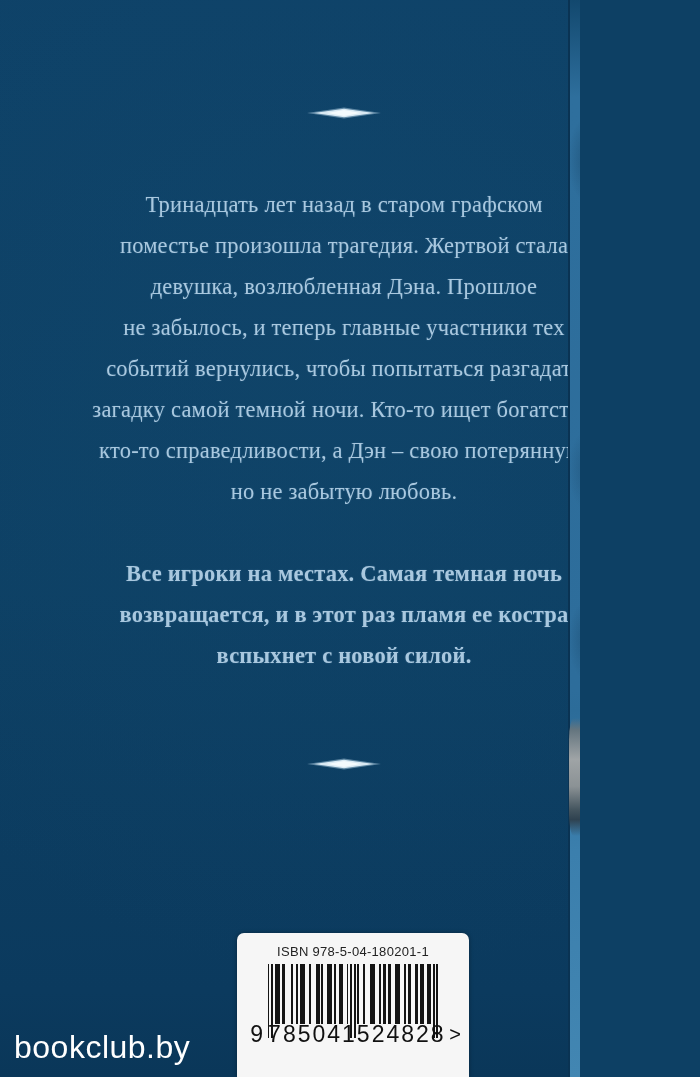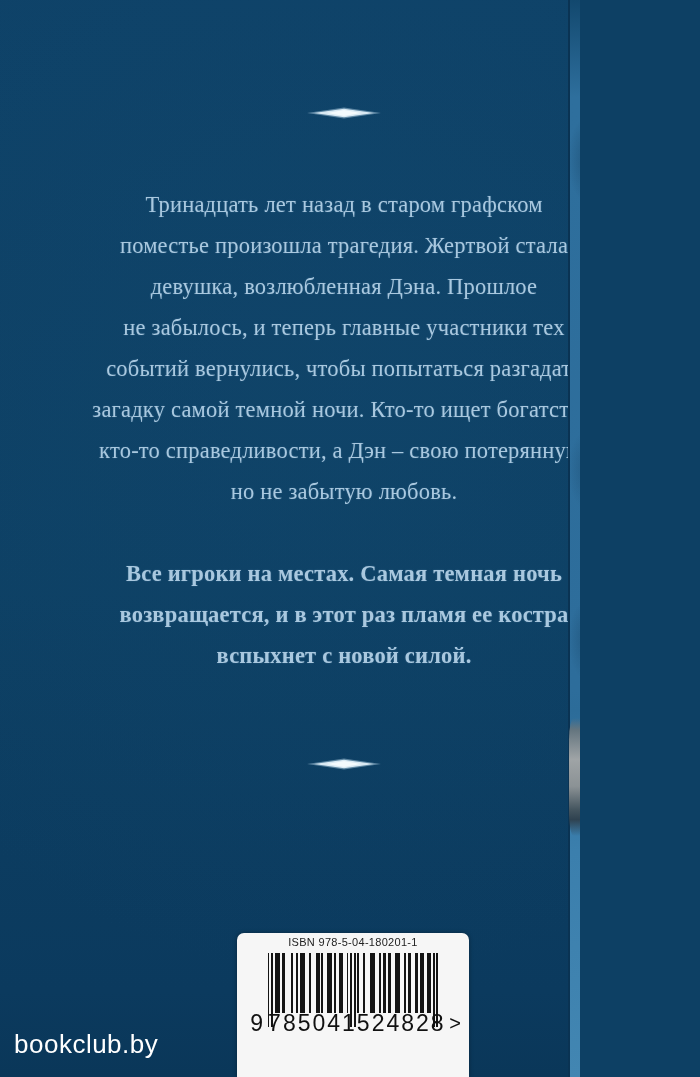--- a/index.html
+++ b/index.html
@@ -42,40 +42,40 @@
     letter-spacing: 0.2px;
     text-shadow: 0 0 2px rgba(120,165,200,0.35);
   }
   .annotation.p1 { top: 184px; }
   .annotation.p2 { top: 553px; font-weight: bold; }
   
   .watermark {
     position: absolute;
     left: 14px; top: 1029px;
     font-family: "Liberation Sans", sans-serif;
-    font-size: 26px;
+    font-size: 32px;
     font-weight: 500;
     color: #ffffff;
     letter-spacing: 0.5px;
   }
   
   .barcode-panel {
     position: absolute;
     left: 237px; top: 933px;
     width: 232px; height: 144px;
     background: #f6f6f6;
     border-radius: 7px 7px 0 0;
     box-shadow: 0 0 4px rgba(0,0,0,0.35);
     font-family: "Liberation Sans", sans-serif;
     color: #1c1c1c;
   }
   .isbn-label {
-    margin-top: 3px;
+    margin-top: 11px;
     text-align: center;
-    font-size: 11px;
+    font-size: 13px;
     letter-spacing: 0.3px;
     color: #222222;
   }
   .bars {
     display: flex;
     align-items: flex-start;
     width: 171px;
     height: 74px;
     margin: 5px auto 0;
   }

